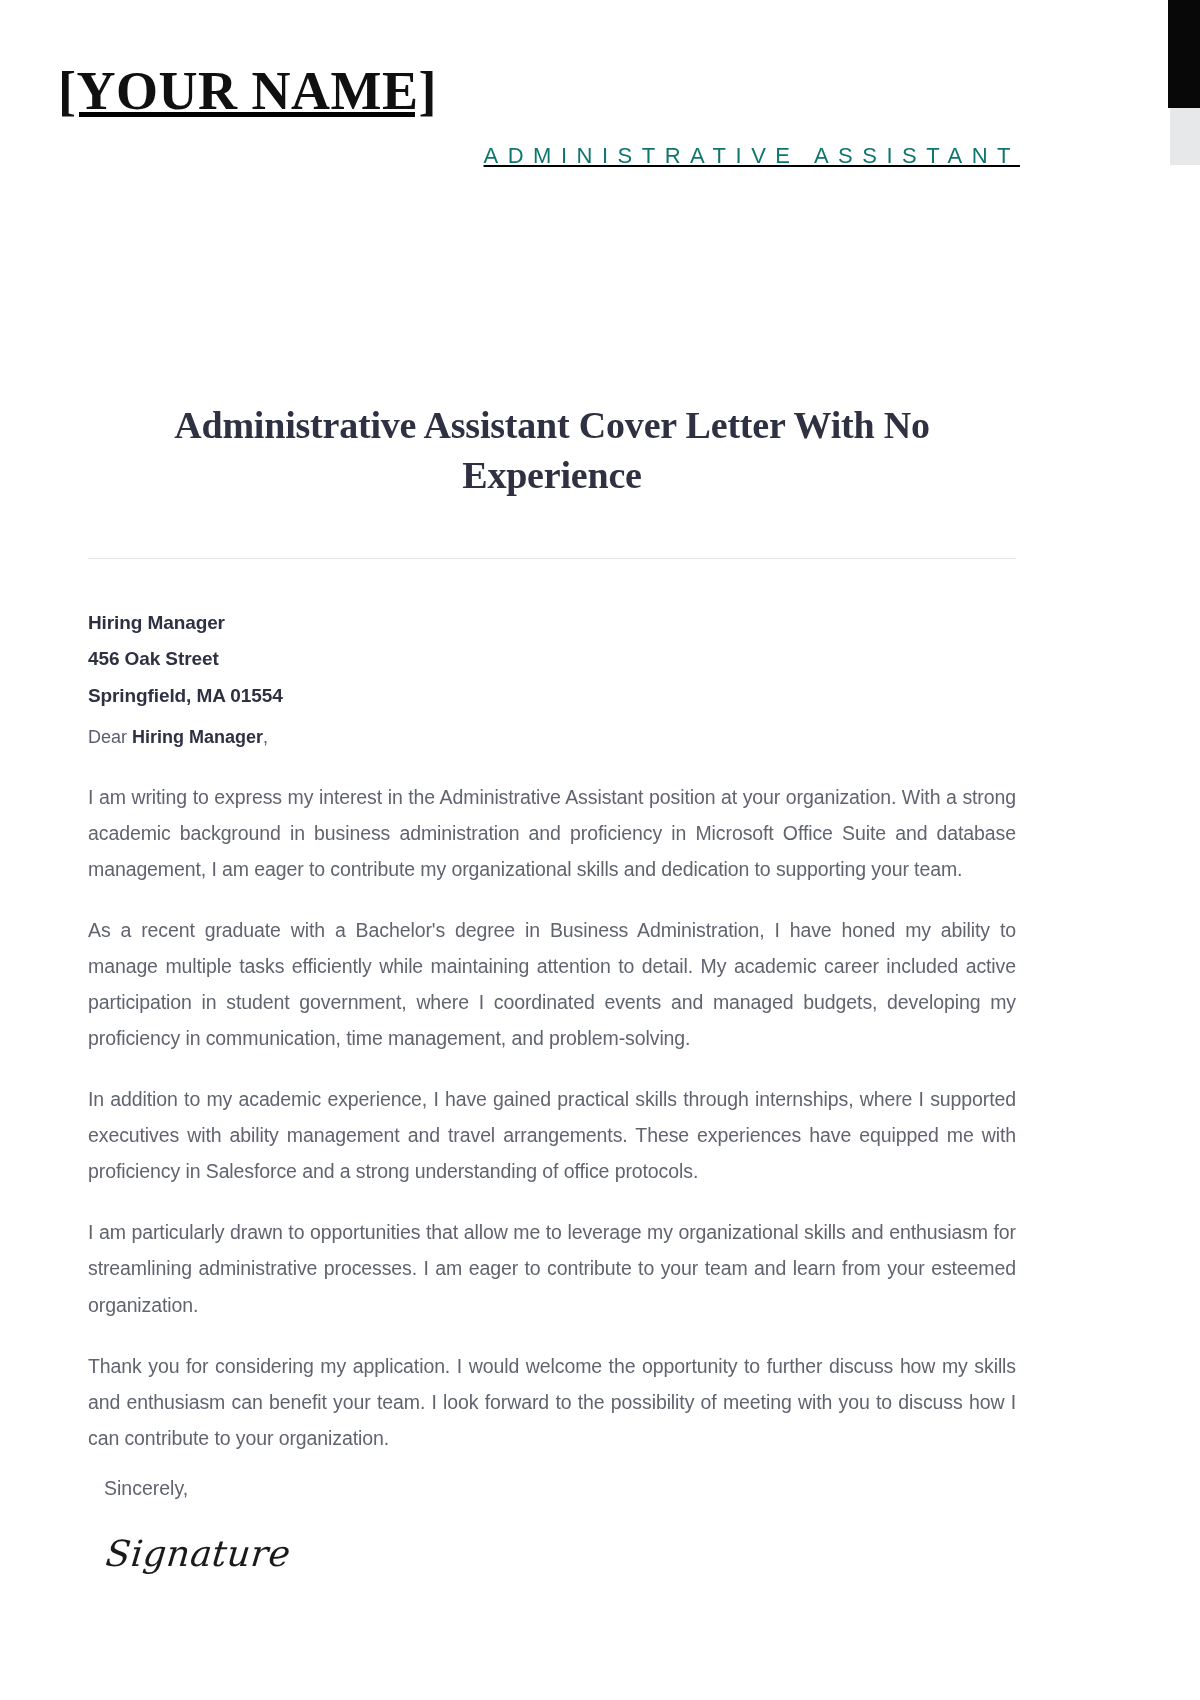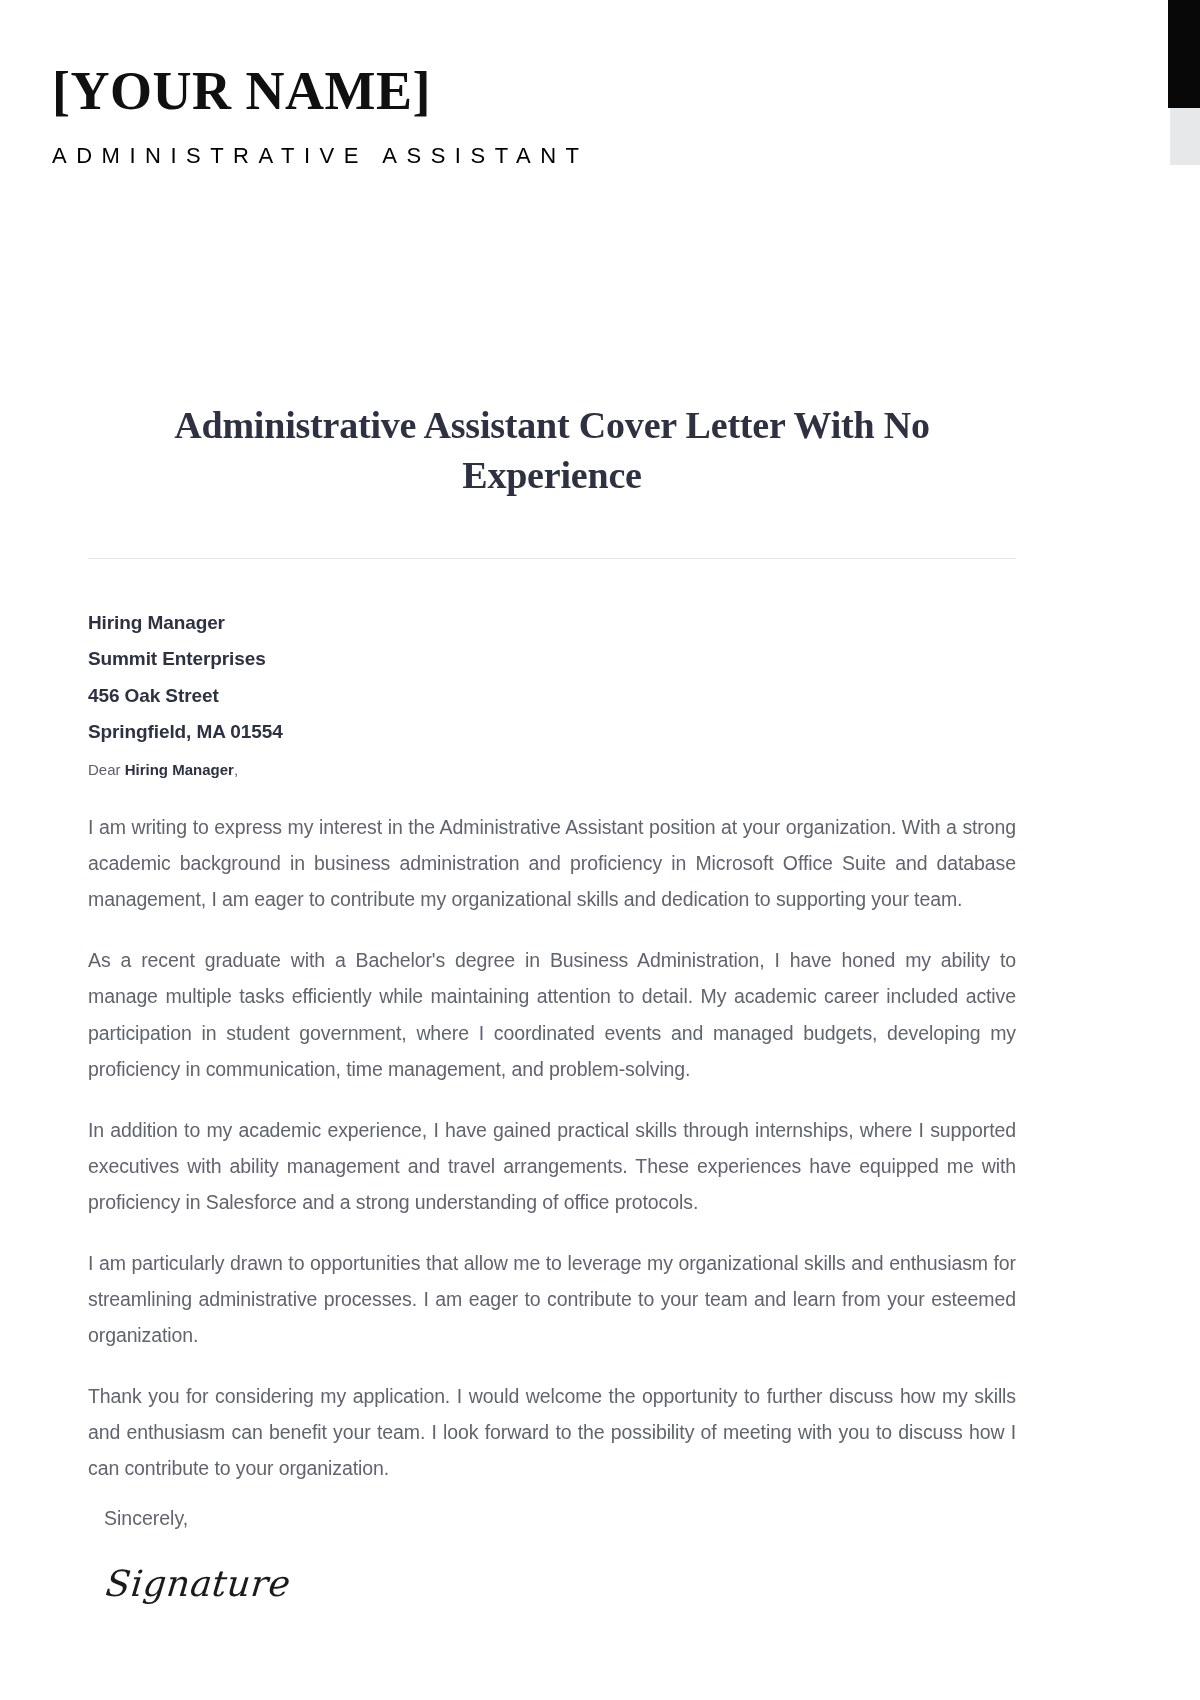--- a/index.html
+++ b/index.html
@@ -36,42 +36,44 @@
     right: 0;
     width: 30px;
     height: 57px;
     background: #e6e8ea;
   }
 
   
   .letterhead {
     position: absolute;
     top: 62px;
-    left: 52px;
+    left: 58px;
     right: 180px;
+    text-decoration: underline;
   }
   .letterhead-name {
     font-family: "Liberation Serif", "DejaVu Serif", serif;
     font-size: 54px;
     font-weight: 700;
     color: #101010;
     letter-spacing: 0.5px;
     line-height: 1.1;
     margin: 0;
     white-space: nowrap;
   }
   .letterhead-role {
     margin: 22px 0 0 0;
     font-family: "Liberation Sans", sans-serif;
     font-size: 22px;
     font-weight: 300;
-    color: #000000;
+    color: #0f766e;
     letter-spacing: 9.5px;
     line-height: 1.2;
     white-space: nowrap;
+    text-align: right;
   }
 
   
   .doc {
     position: absolute;
     top: 400px;
     left: 88px;
     width: 928px;
   }
 
@@ -101,21 +103,21 @@
     font-size: 19px;
     font-weight: 700;
     color: #2d3142;
     line-height: 1.9;
     letter-spacing: -0.1px;
   }
 
   .salutation {
     margin-top: 6px;
     font-family: "Liberation Sans", sans-serif;
-    font-size: 15px;
+    font-size: 18px;
     font-weight: 400;
     color: #5a5f70;
     line-height: 1.9;
   }
   .salutation b {
     font-weight: 700;
     color: #2d3142;
   }
 
   .body-para {
@@ -165,21 +167,20 @@
   </header>
 
   <main class="doc">
 
     <h2 class="doc-title">Administrative Assistant Cover Letter With No Experience</h2>
 
     <hr class="doc-divider">
 
     <div class="recipient">
       <div class="recipient-line">Hiring Manager</div>
-      <div class="recipient-line">Summit Enterprises</div>
       <div class="recipient-line">456 Oak Street</div>
       <div class="recipient-line">Springfield, MA 01554</div>
     </div>
 
     <p class="salutation"><span>Dear </span><b>Hiring Manager</b><span>,</span></p>
 
     <p class="body-para">I am writing to express my interest in the Administrative Assistant position at your organization. With a strong academic background in business administration and proficiency in Microsoft Office Suite and database management, I am eager to contribute my organizational skills and dedication to supporting your team.</p>
     <p class="body-para">As a recent graduate with a Bachelor's degree in Business Administration, I have honed my ability to manage multiple tasks efficiently while maintaining attention to detail. My academic career included active participation in student government, where I coordinated events and managed budgets, developing my proficiency in communication, time management, and problem-solving.</p>
     <p class="body-para">In addition to my academic experience, I have gained practical skills through internships, where I supported executives with ability management and travel arrangements. These experiences have equipped me with proficiency in Salesforce and a strong understanding of office protocols.</p>
     <p class="body-para">I am particularly drawn to opportunities that allow me to leverage my organizational skills and enthusiasm for streamlining administrative processes. I am eager to contribute to your team and learn from your esteemed organization.</p>

